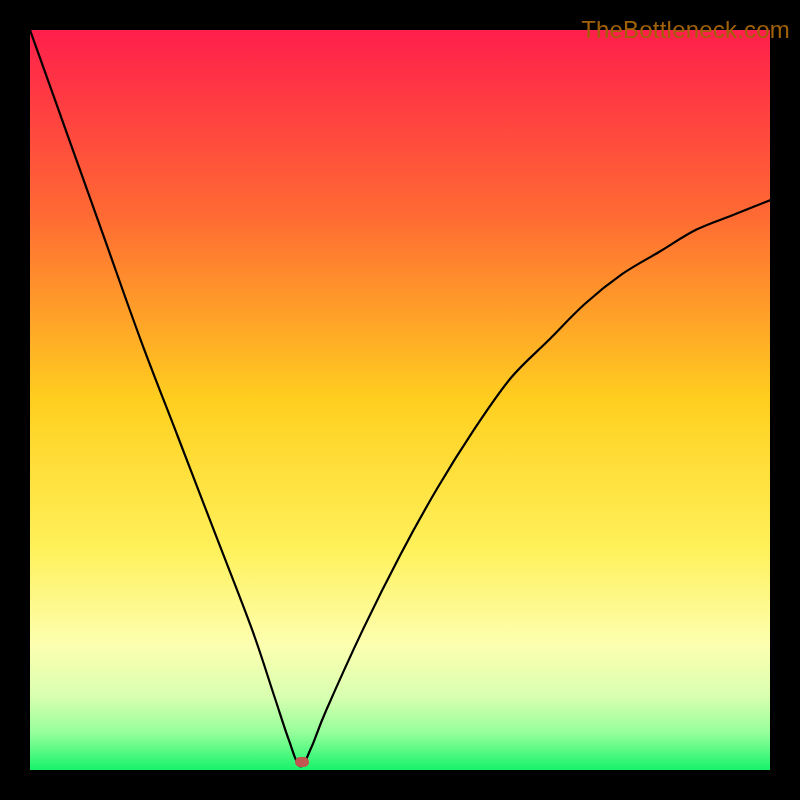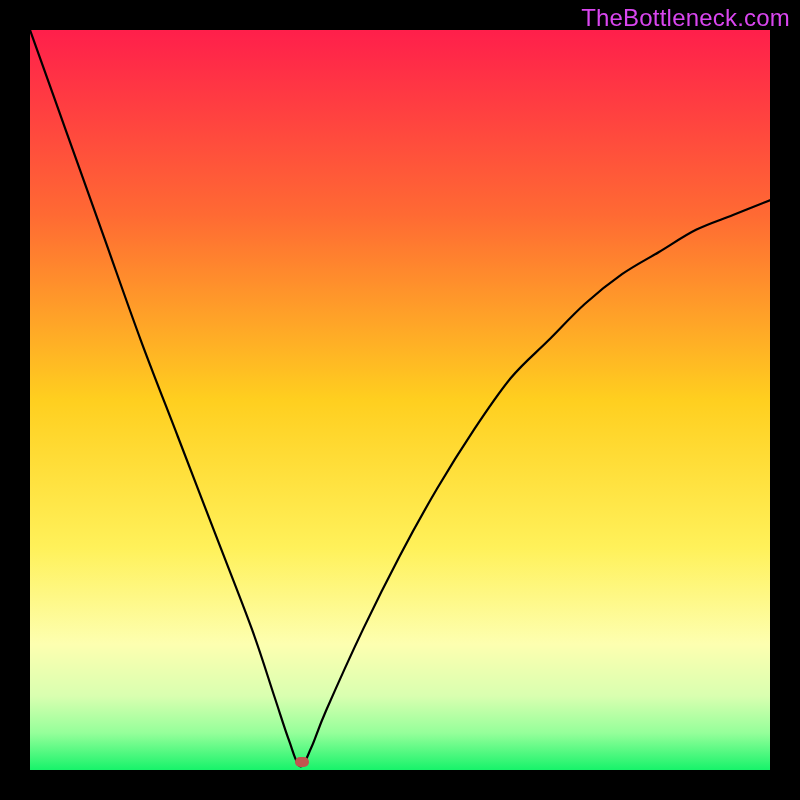--- a/index.html
+++ b/index.html
@@ -12,23 +12,23 @@
     font-family: Arial, Helvetica, sans-serif;
   }
   .frame {
     position: relative;
     width: 800px;
     height: 800px;
     background: #000;
   }
   .watermark {
     position: absolute;
-    top: 4px;
+    top: 16px;
     right: 10px;
-    color: #d946ef;
+    color: #a16207;
     font-size: 24px;
     font-weight: 400;
     letter-spacing: 0.2px;
     z-index: 5;
     user-select: none;
   }
   .plot-area {
     position: absolute;
     left: 30px;
     top: 30px;

